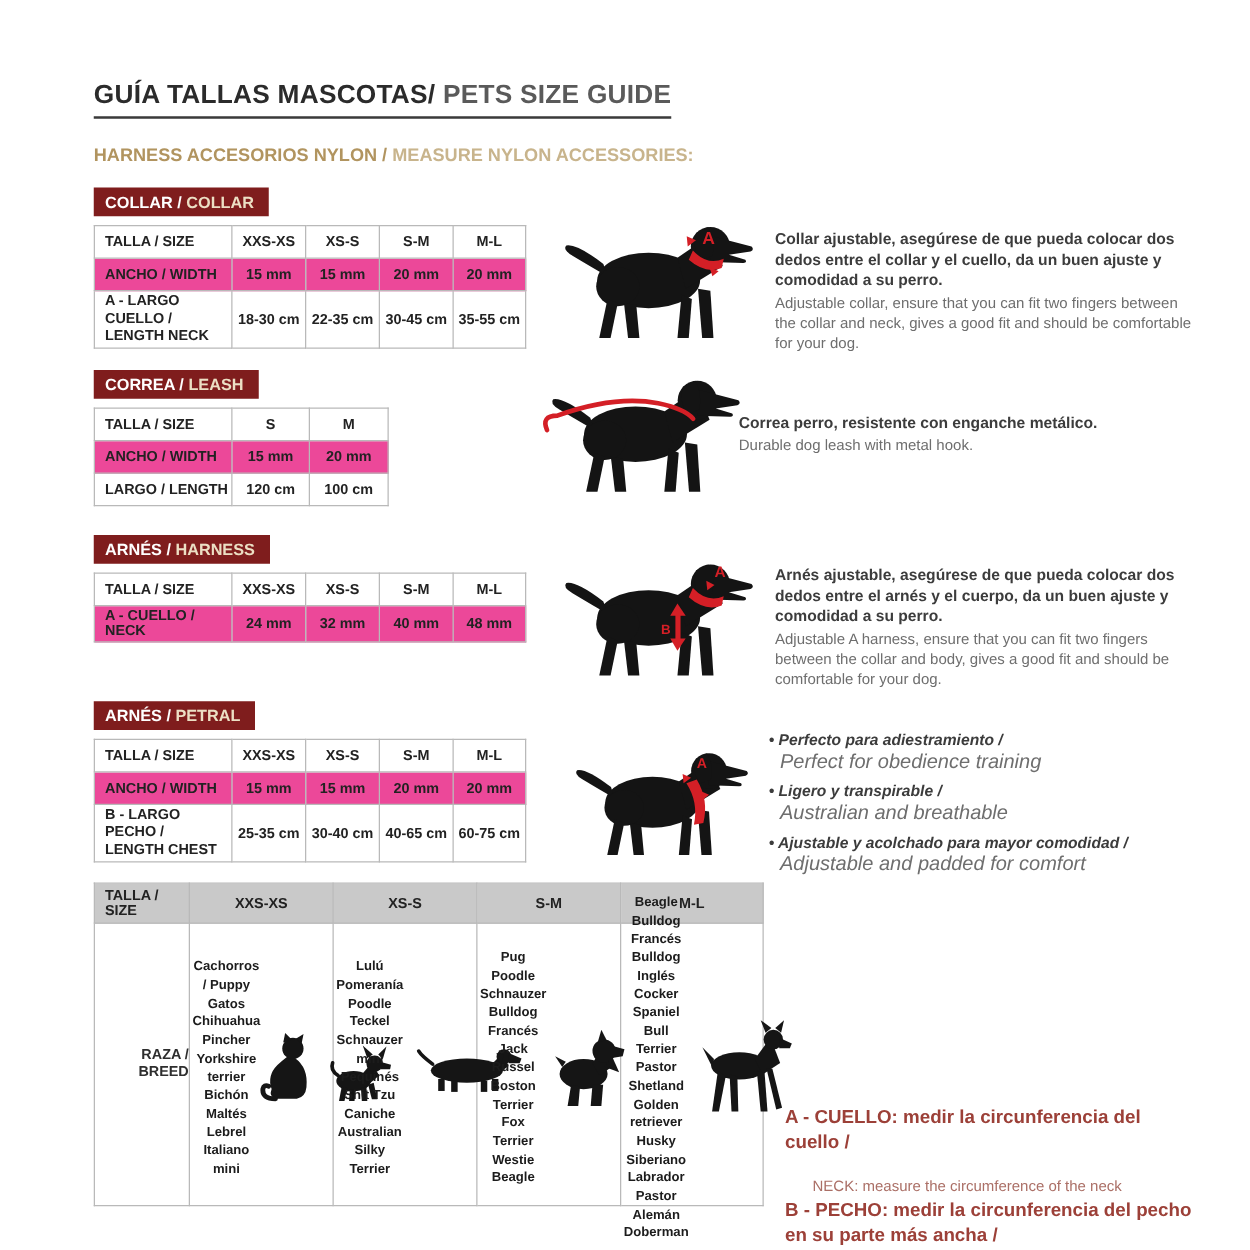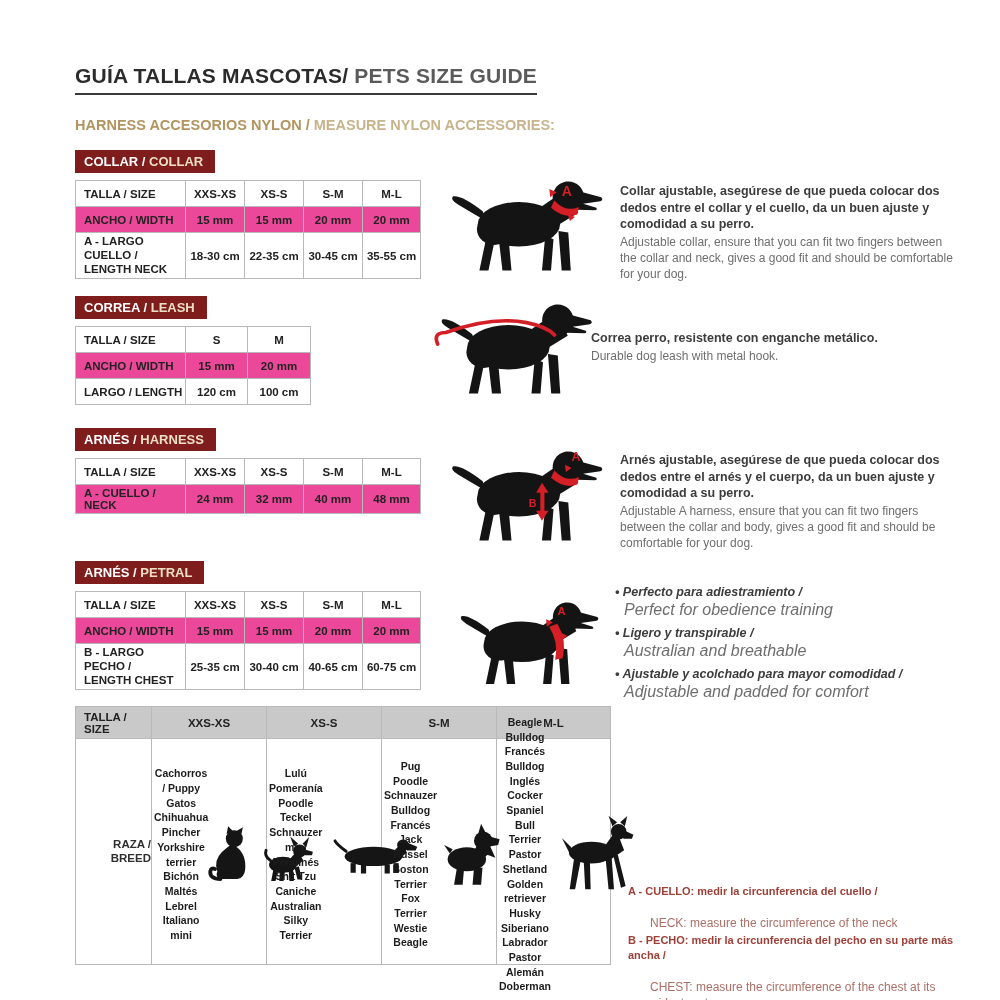--- a/index.html
+++ b/index.html
@@ -50,21 +50,21 @@
   table.btable tr.bh th.lbl{text-align:left;padding-left:8px;}
   .raza{vertical-align:middle !important;text-align:right;font-weight:bold;font-size:11.5px;}
   .cellflex{height:225px;display:flex;flex-direction:row;justify-content:flex-start;
             align-items:center;padding:6px 2px 0 2px;box-sizing:border-box;}
   .breeds{font-size:10.5px;font-weight:bold;color:#1c1c1c;text-align:center;
           line-height:1.4;white-space:pre-line;}
   .iconrow{display:flex;align-items:flex-end;justify-content:center;gap:5px;width:100%;}
 
   
   .notes{width:332px;}
-  .nes{font-weight:bold;color:#9c4038;font-size:11px;line-height:1.35;}
+  .nes{font-weight:bold;color:#9c4038;font-size:15px;line-height:1.35;}
   .nen{color:#ab6f66;font-size:12px;line-height:1.35;margin:16px 0 2px 22px;}
 
   svg.dogfig{position:absolute;}
   svg text{font-family:"Liberation Sans",sans-serif;}
 </style>
 </head>
 <body>
 
 <div class="page">
 

